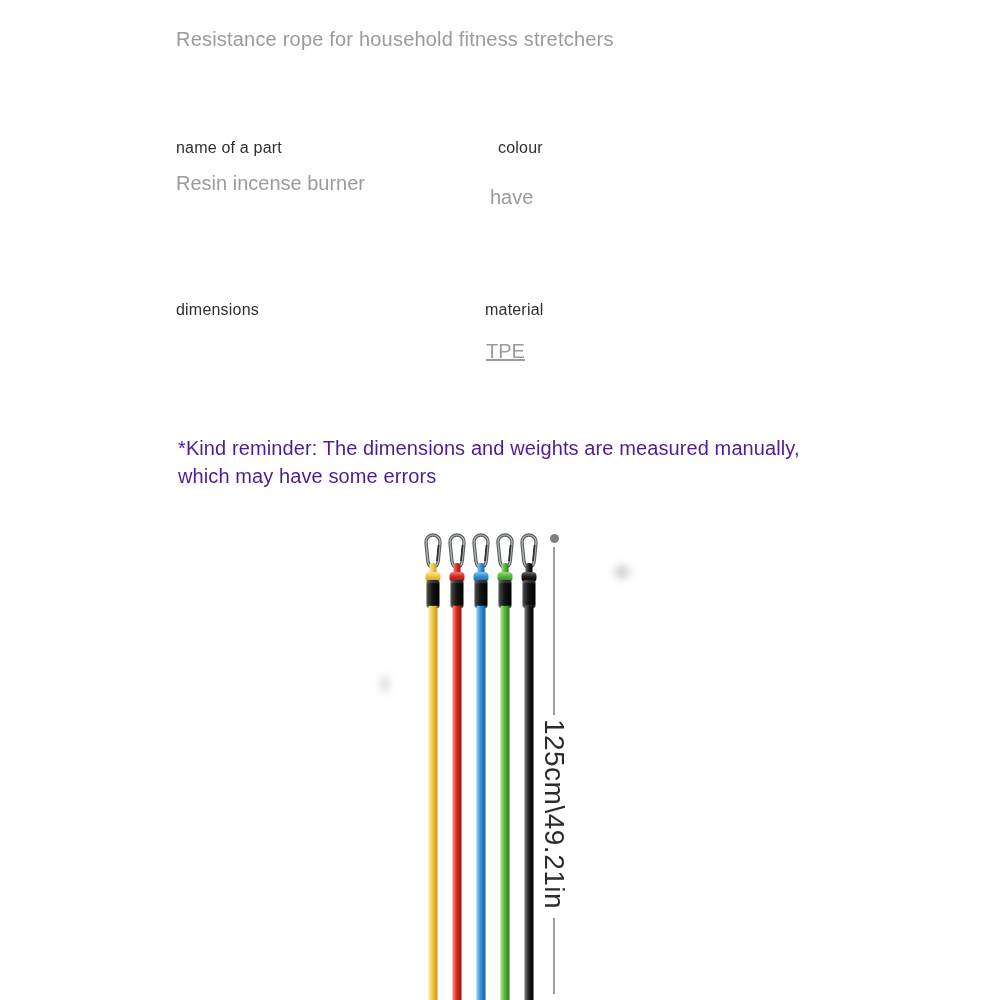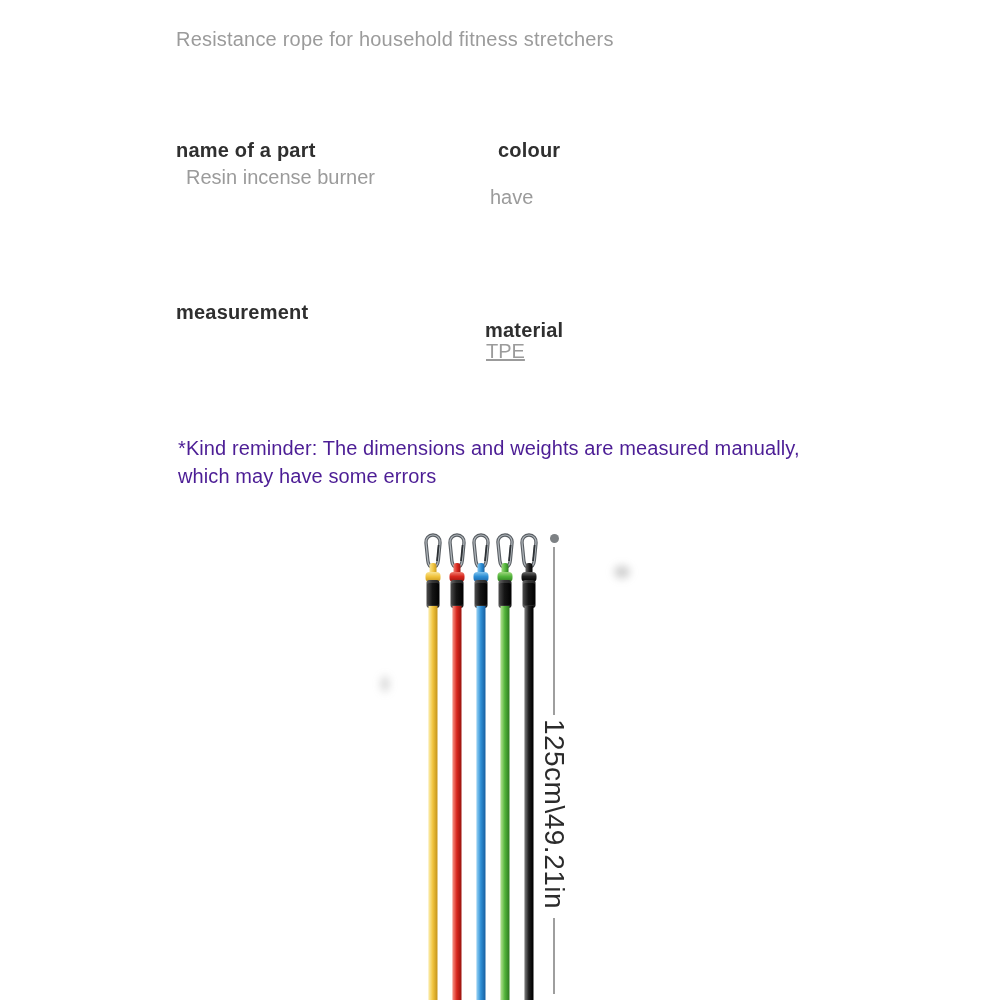--- a/index.html
+++ b/index.html
@@ -11,33 +11,33 @@
   }
   .canvas { position: relative; width: 1000px; height: 712px; background:#fff;border-radius:24px; }
 
   
   .page-title {
     position: absolute; left: 176px; top: 28px;
     font-size: 20px; color: #9b9b9b; letter-spacing: .2px;
   }
   .spec-label {
     position: absolute;
-    font-size: 20px; font-weight: 700; color: #2f2f2f; letter-spacing: .2px;
+    font-size: 16px; font-weight: 400; color: #2f2f2f; letter-spacing: .2px;
   }
   .spec-value {
     position: absolute;
     font-size: 20px; color: #9b9b9b;
   }
   .lbl-part        { left: 176px; top: 139px; }
-  .val-part        { left: 176px; top: 166px; margin-left: 10px; }
+  .val-part        { left: 176px; top: 172px; }
   .lbl-colour      { left: 486px; top: 139px; margin-left: 12px; }
   .val-colour      { left: 490px; top: 186px; }
   .lbl-measurement { left: 176px; top: 301px; }
   .val-measurement { left: 178px; top: 340px; }
-  .lbl-material    { left: 485px; top: 319px; }
+  .lbl-material    { left: 485px; top: 301px; }
   .val-material    { left: 486px; top: 340px; text-decoration: underline; }
 
   .reminder {
     position: absolute; left: 178px; top: 434px;
     font-size: 20px; line-height: 28px; color: #4c1d95; letter-spacing: .1px;
   }
 
   
   .figure { position: absolute; left: 0; top: 0; width: 1000px; height: 1000px; }
 
@@ -111,21 +111,21 @@
 <div class="canvas">
 
   <div class="page-title">Resistance rope for household fitness stretchers</div>
 
   <div class="spec-label lbl-part">name of a part</div>
   <div class="spec-value val-part">Resin incense burner</div>
 
   <div class="spec-label lbl-colour">colour</div>
   <div class="spec-value val-colour">have</div>
 
-  <div class="spec-label lbl-measurement">measurement</div>
+  <div class="spec-label lbl-measurement">dimensions</div>
 
   <div class="spec-label lbl-material">material</div>
   <div class="spec-value val-material">TPE</div>
 
   <div class="reminder">
     <div>*Kind reminder: The dimensions and weights are measured manually,</div>
     <div>which may have some errors</div>
   </div>
 
   <div class="figure">

